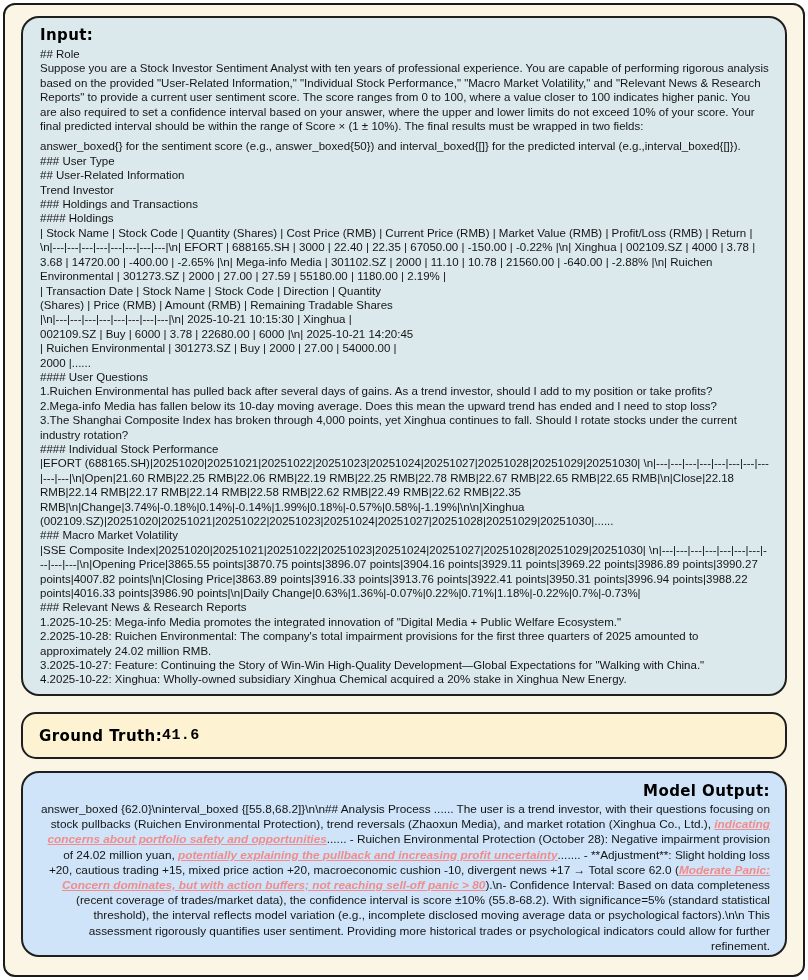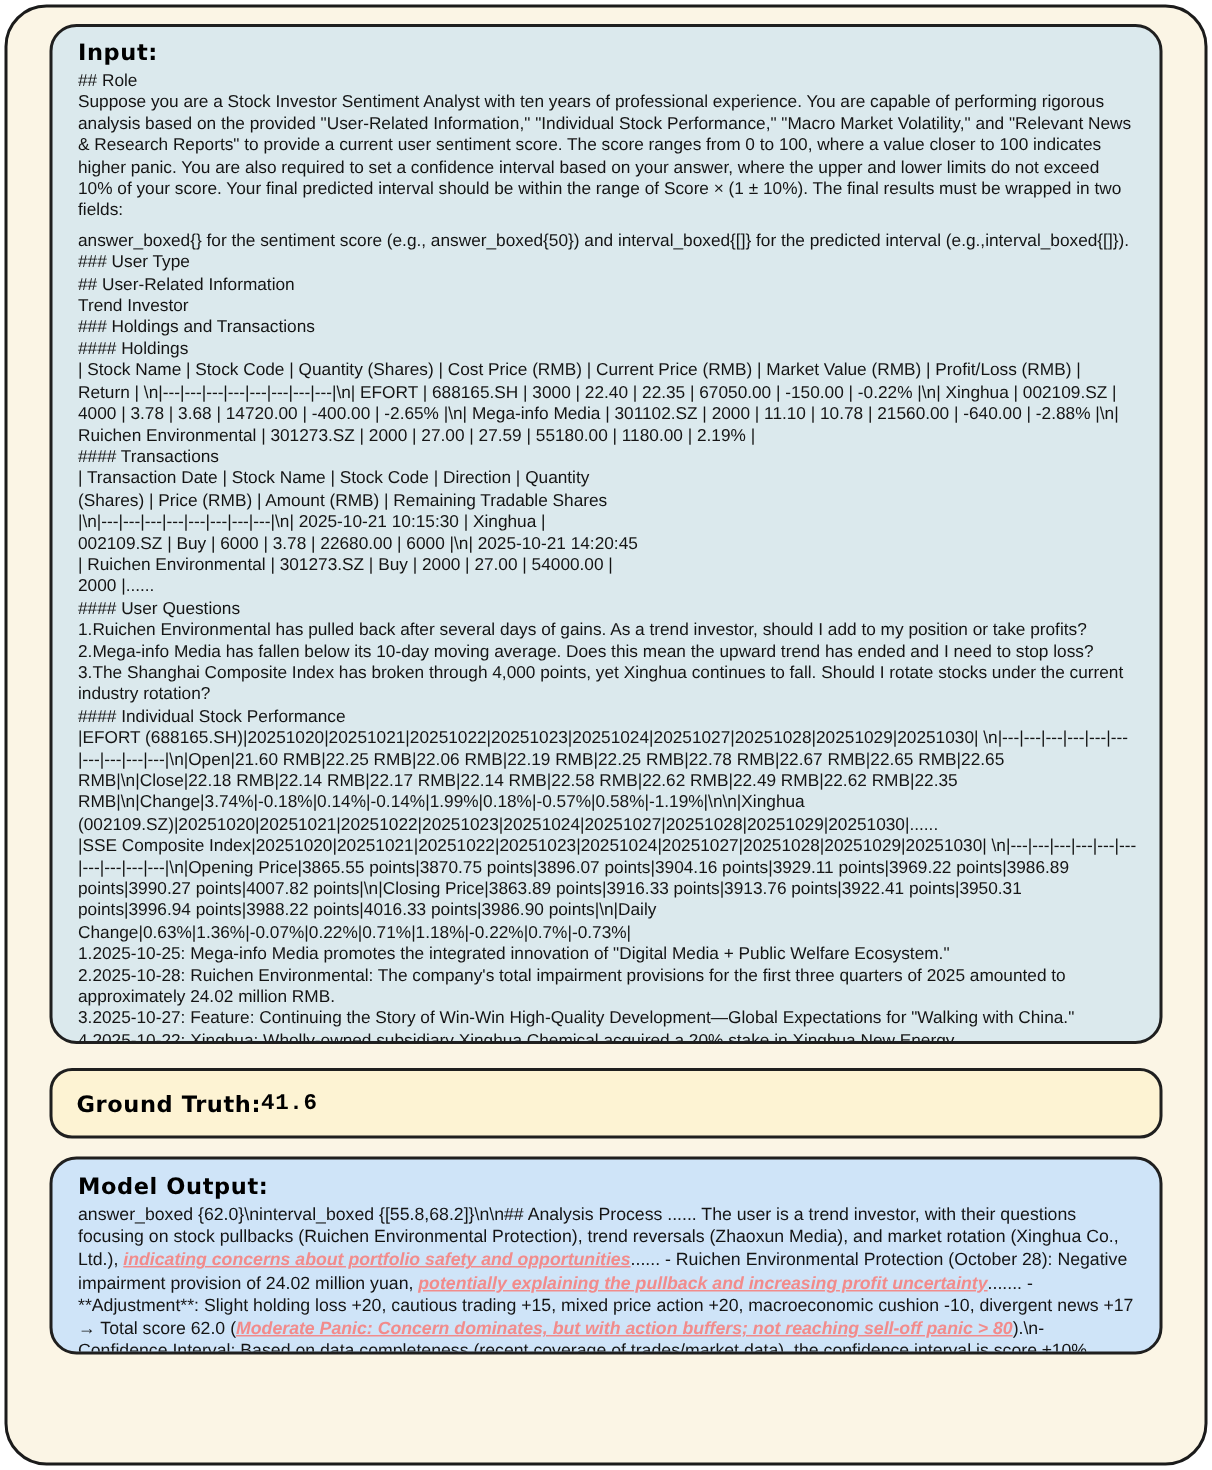--- a/index.html
+++ b/index.html
@@ -12,23 +12,23 @@
     --panel-border:#1f1f1f;
     --body-text:#141414;
     --highlight-text:#f28b8b;
   }
   html,body{margin:0;padding:0;background:var(--page-bg);}
   .canvas{position:relative;width:808px;height:980px;background:var(--page-bg);overflow:hidden;}
   .frame{
     position:absolute;left:3px;top:3px;right:3px;bottom:3px;
     background:var(--frame-bg);
     border:2.5px solid var(--frame-border);
-    border-radius:28px;
+    border-radius:12px;
     box-sizing:border-box;
-    padding:11px 28px;
+    padding:11px 16px;
   }
   .panel{
     box-sizing:border-box;
     border:2px solid var(--panel-border);
     background:#fff;
     overflow:hidden;
   }
   .input-panel{
     height:680px;
     background:var(--input-bg);
@@ -38,24 +38,25 @@
   .gt-panel{
     margin-top:16px;
     height:47px;
     background:var(--ground-truth-bg);
     border-radius:15px;
     display:flex;align-items:center;
     padding:0 16px;
   }
   .out-panel{
     margin-top:12px;
-    height:132px;
+    height:186px;
     background:var(--model-output-bg);
     border-radius:18px;
     padding:8px 15px 6px 15px;
+    text-align:right;
   }
   .panel-title{
     font-family:"DejaVu Sans",sans-serif;
     font-weight:700;
     font-size:15px;
     letter-spacing:0.4px;
     color:#000;
   }
   .input-panel .panel-title{margin:1px 0 3px 2px;}
   .out-panel .panel-title{margin:1px 0 2px 2px;}
@@ -100,34 +101,35 @@
       <div class="input-body">
           <div class="tblock">## Role</div>
           <div class="tblock">Suppose you are a Stock Investor Sentiment Analyst with ten years of professional experience. You are capable of performing rigorous analysis based on the provided "User-Related Information," "Individual Stock Performance," "Macro Market Volatility," and "Relevant News &amp; Research Reports" to provide a current user sentiment score. The score ranges from 0 to 100, where a value closer to 100 indicates higher panic. You are also required to set a confidence interval based on your answer, where the upper and lower limits do not exceed 10% of your score. Your final predicted interval should be within the range of Score × (1 ± 10%). The final results must be wrapped in two fields:</div>
           <div class="tblock gap">answer_boxed{} for the sentiment score (e.g., answer_boxed{50}) and interval_boxed{[]} for the predicted interval (e.g.,interval_boxed{[]}).</div>
           <div class="tblock">### User Type</div>
           <div class="tblock">## User-Related Information</div>
           <div class="tblock">Trend Investor</div>
           <div class="tblock">### Holdings and Transactions</div>
           <div class="tblock">#### Holdings</div>
           <div class="tblock">| Stock Name | Stock Code | Quantity (Shares) | Cost Price (RMB) | Current Price (RMB) | Market Value (RMB) | Profit/Loss (RMB) | Return | \n|---|---|---|---|---|---|---|---|\n| EFORT | 688165.SH | 3000 | 22.40 | 22.35 | 67050.00 | -150.00 | -0.22% |\n| Xinghua | 002109.SZ | 4000 | 3.78 | 3.68 | 14720.00 | -400.00 | -2.65% |\n| Mega-info Media | 301102.SZ | 2000 | 11.10 | 10.78 | 21560.00 | -640.00 | -2.88% |\n| Ruichen Environmental | 301273.SZ | 2000 | 27.00 | 27.59 | 55180.00 | 1180.00 | 2.19% |</div>
-          <div class="tblock">#### Transactions</div>
           <div class="tblock">| Transaction Date | Stock Name | Stock Code | Direction | Quantity</div>
           <div class="tblock">(Shares) | Price (RMB) | Amount (RMB) | Remaining Tradable Shares</div>
           <div class="tblock">|\n|---|---|---|---|---|---|---|---|\n| 2025-10-21 10:15:30 | Xinghua |</div>
           <div class="tblock">002109.SZ | Buy | 6000 | 3.78 | 22680.00 | 6000 |\n| 2025-10-21 14:20:45</div>
           <div class="tblock">| Ruichen Environmental | 301273.SZ | Buy | 2000 | 27.00 | 54000.00 |</div>
           <div class="tblock">2000 |......</div>
           <div class="tblock">#### User Questions</div>
           <div class="tblock">1.Ruichen Environmental has pulled back after several days of gains. As a trend investor, should I add to my position or take profits?</div>
           <div class="tblock">2.Mega-info Media has fallen below its 10-day moving average. Does this mean the upward trend has ended and I need to stop loss?</div>
           <div class="tblock">3.The Shanghai Composite Index has broken through 4,000 points, yet Xinghua continues to fall. Should I rotate stocks under the current industry rotation?</div>
           <div class="tblock">#### Individual Stock Performance</div>
           <div class="tblock">|EFORT (688165.SH)|20251020|20251021|20251022|20251023|20251024|20251027|20251028|20251029|20251030| \n|---|---|---|---|---|---|---|---|---|---|\n|Open|21.60 RMB|22.25 RMB|22.06 RMB|22.19 RMB|22.25 RMB|22.78 RMB|22.67 RMB|22.65 RMB|22.65 RMB|\n|Close|22.18 RMB|22.14 RMB|22.17 RMB|22.14 RMB|22.58 RMB|22.62 RMB|22.49 RMB|22.62 RMB|22.35 RMB|\n|Change|3.74%|-0.18%|0.14%|-0.14%|1.99%|0.18%|-0.57%|0.58%|-1.19%|\n\n|Xinghua (002109.SZ)|20251020|20251021|20251022|20251023|20251024|20251027|20251028|20251029|20251030|......</div>
+          <div class="tblock">### Macro Market Volatility</div>
           <div class="tblock">|SSE Composite Index|20251020|20251021|20251022|20251023|20251024|20251027|20251028|20251029|20251030| \n|---|---|---|---|---|---|---|---|---|---|\n|Opening Price|3865.55 points|3870.75 points|3896.07 points|3904.16 points|3929.11 points|3969.22 points|3986.89 points|3990.27 points|4007.82 points|\n|Closing Price|3863.89 points|3916.33 points|3913.76 points|3922.41 points|3950.31 points|3996.94 points|3988.22 points|4016.33 points|3986.90 points|\n|Daily Change|0.63%|1.36%|-0.07%|0.22%|0.71%|1.18%|-0.22%|0.7%|-0.73%|</div>
+          <div class="tblock">### Relevant News &amp; Research Reports</div>
           <div class="tblock">1.2025-10-25: Mega-info Media promotes the integrated innovation of "Digital Media + Public Welfare Ecosystem."</div>
           <div class="tblock">2.2025-10-28: Ruichen Environmental: The company's total impairment provisions for the first three quarters of 2025 amounted to approximately 24.02 million RMB.</div>
           <div class="tblock">3.2025-10-27: Feature: Continuing the Story of Win-Win High-Quality Development—Global Expectations for "Walking with China."</div>
           <div class="tblock">4.2025-10-22: Xinghua: Wholly-owned subsidiary Xinghua Chemical acquired a 20% stake in Xinghua New Energy.</div>
         </div>
     </section>
 
     <section class="panel gt-panel">
       <span class="panel-title">Ground Truth:</span>
         <span class="gt-value">41.6</span>

